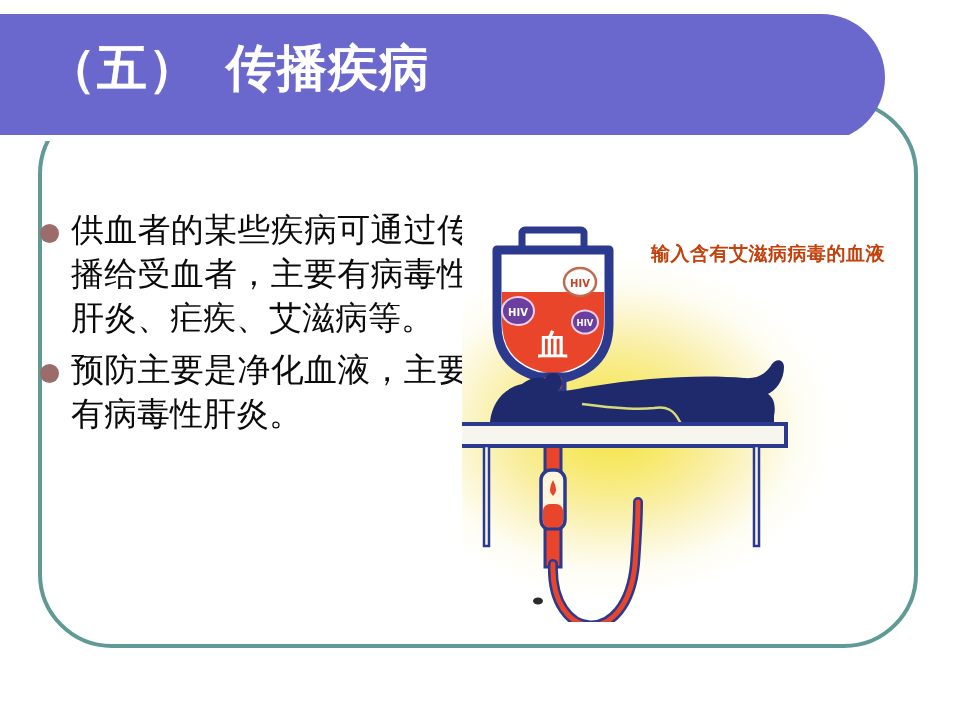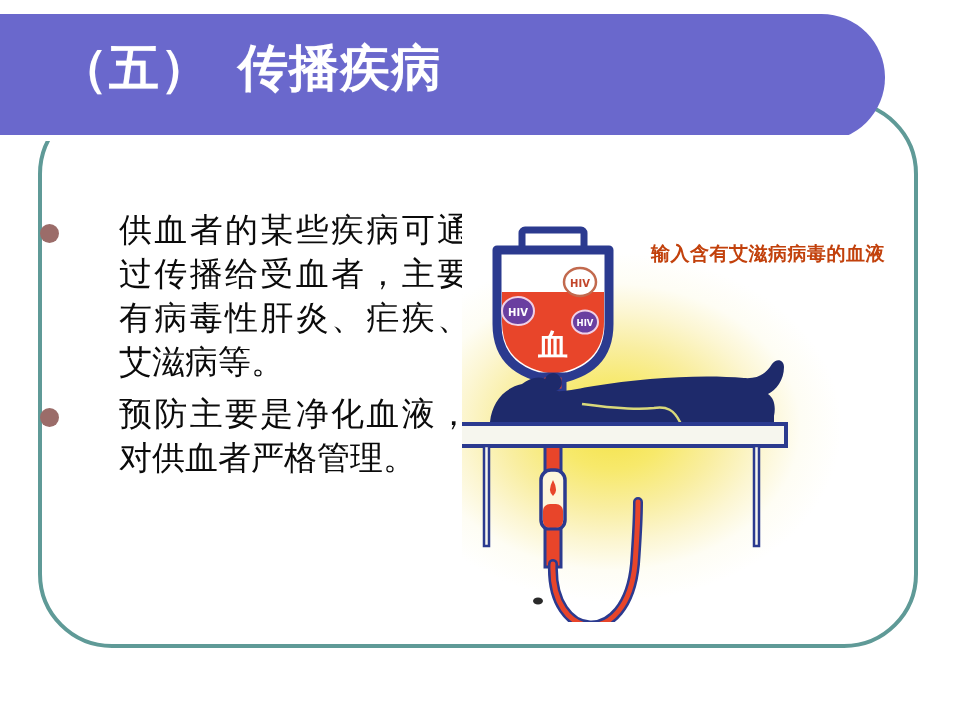--- a/index.html
+++ b/index.html
@@ -59,21 +59,20 @@
     height: 76px;
     display: flex;
     align-items: center;
     color: #ffffff;
     font-size: 50px;
     font-weight: bold;
     letter-spacing: 1px;
     line-height: 1;
     white-space: pre;
     text-shadow: 0 0 1px rgba(255,255,255,.4);
-    margin-left: 12px;
   }
 
   
   .bullets {
     position: absolute;
     left: 40px;
     top: 208px;
     width: 430px;
   }
   .bullet-row {
@@ -92,21 +91,20 @@
   }
   .bullet-text {
     flex: 1 1 auto;
     color: #0b0b0b;
     font-size: 33px;
     line-height: 44px;
     font-weight: 500;
     text-align: justify;
     text-justify: inter-ideograph;
     letter-spacing: 0px;
-    margin-left: 48px;
   }
 
   
   .illustration {
     position: absolute;
     left: 462px;
     top: 212px;
     width: 420px;
     height: 410px;
   }
@@ -148,21 +146,21 @@
 
   <div class="bullets">
 
     <div class="bullet-row">
       <span class="bullet-dot"></span>
       <span class="bullet-text">供血者的某些疾病可通过传播给受血者，主要有病毒性肝炎、疟疾、艾滋病等。</span>
     </div>
 
     <div class="bullet-row">
       <span class="bullet-dot"></span>
-      <span class="bullet-text">预防主要是净化血液，对供血者严格管理。</span>
+      <span class="bullet-text">预防主要是净化血液，主要有病毒性肝炎。</span>
     </div>
 
   </div>
 
   <div class="illustration">
     <div class="illu-bg"></div>
 
     <svg class="illu-svg" width="420" height="410" viewBox="0 0 420 410">
 
       <g>

